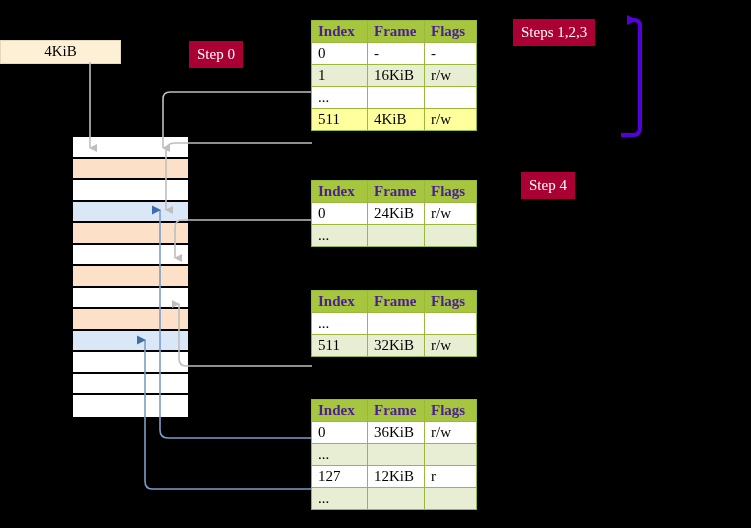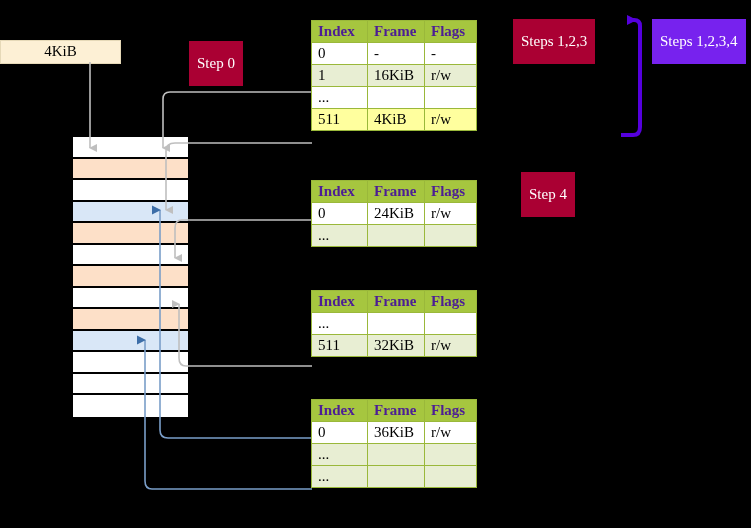--- a/index.html
+++ b/index.html
@@ -33,21 +33,21 @@
   .ptable td.c1{width:57px;}
   .ptable td.c2{width:52px;}
   .ptable th.c0{width:56px;}
   .ptable th.c1{width:57px;}
   .ptable th.c2{width:52px;}
   .ptable tr.alt td{background:#e8eed3;}
   .ptable tr.plain td{background:#ffffff;}
   .hl{background:#ffff9e !important;}
 
   
-  .badge{position:absolute;font-size:15px;padding:14px 8px;
+  .badge{position:absolute;font-size:15px;padding:5px 8px;
          color:#ffffff;white-space:nowrap;line-height:17px;}
   .badge.red{background:#aa0033;}
   .badge.violet{background:#7722ee;}
 
   
   .cream{position:absolute;background:#fdf0d5;border:1px solid #e6d9b8;
          font-size:15px;text-align:center;line-height:20px;color:#000;}
 
   
   .mem{position:absolute;left:71px;top:135px;width:119px;height:280px;
@@ -73,23 +73,20 @@
   </div>
 
   <div class="badge red" style="left:189px;top:41px;">
     <span>Step 0</span>
   </div>
 
   <div class="badge red" style="left:513px;top:19px;">
     <span>Steps 1,2,3</span>
   </div>
 
-  <div class="badge violet" style="left:652px;top:19px;">
-    <span>Steps 1,2,3,4</span>
-  </div>
 
   <div class="badge red" style="left:521px;top:172px;">
     <span>Step 4</span>
   </div>
 
   <div class="mem" id="memcol">
       <div class="mrow white" style="top:0px;height:21.53846153846154px;"></div>
       <div class="mrow orange" style="top:21.53846153846154px;height:21.53846153846154px;"></div>
       <div class="mrow white" style="top:43.07692307692308px;height:21.53846153846154px;"></div>
       <div class="mrow blue" style="top:64.61538461538461px;height:21.53846153846154px;"></div>
@@ -223,20 +220,25 @@
         <tr class="plain">
           <td class="c0">0</td>
           <td class="c1">36KiB</td>
           <td class="c2">r/w</td>
         </tr>
         <tr class="alt">
           <td class="c0">...</td>
           <td class="c1">&nbsp;</td>
           <td class="c2">&nbsp;</td>
         </tr>
+        <tr class="plain">
+          <td class="c0">127</td>
+          <td class="c1">12KiB</td>
+          <td class="c2">r</td>
+        </tr>
         <tr class="alt">
           <td class="c0">...</td>
           <td class="c1">&nbsp;</td>
           <td class="c2">&nbsp;</td>
         </tr>
       </tbody>
     </table>
 
 </div>
 

